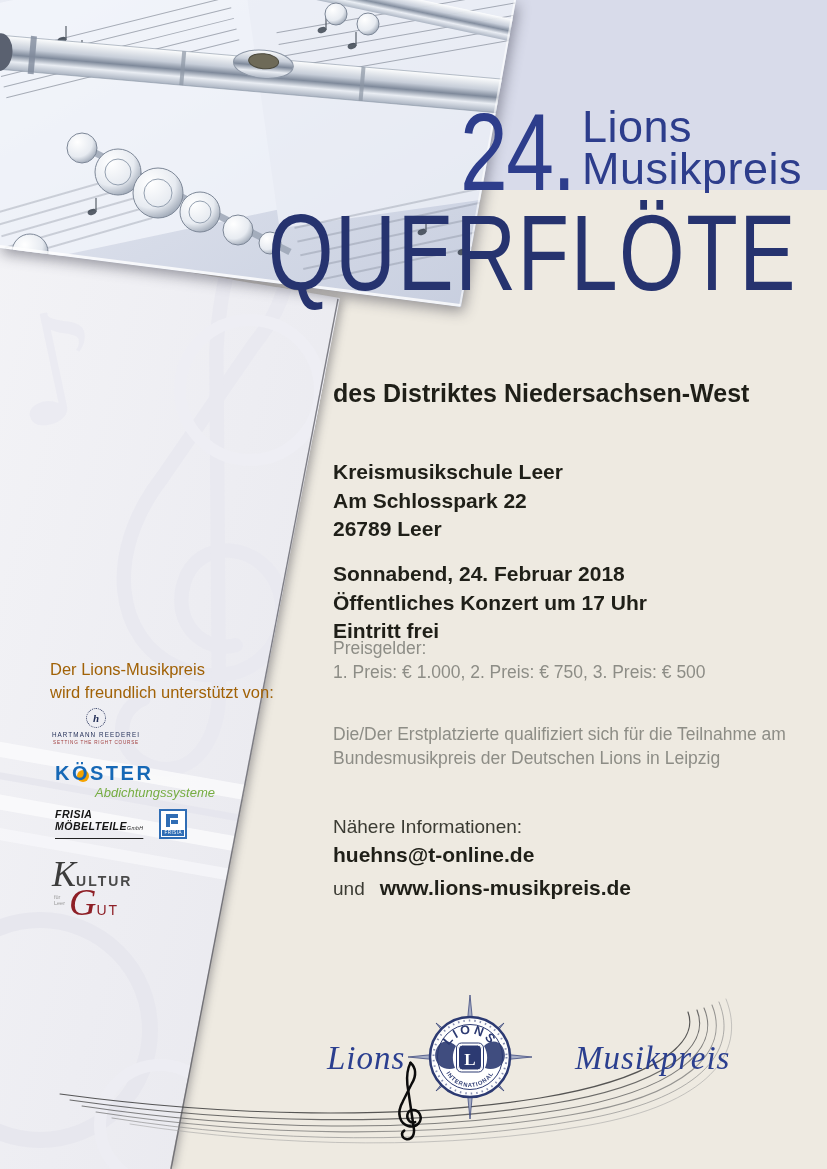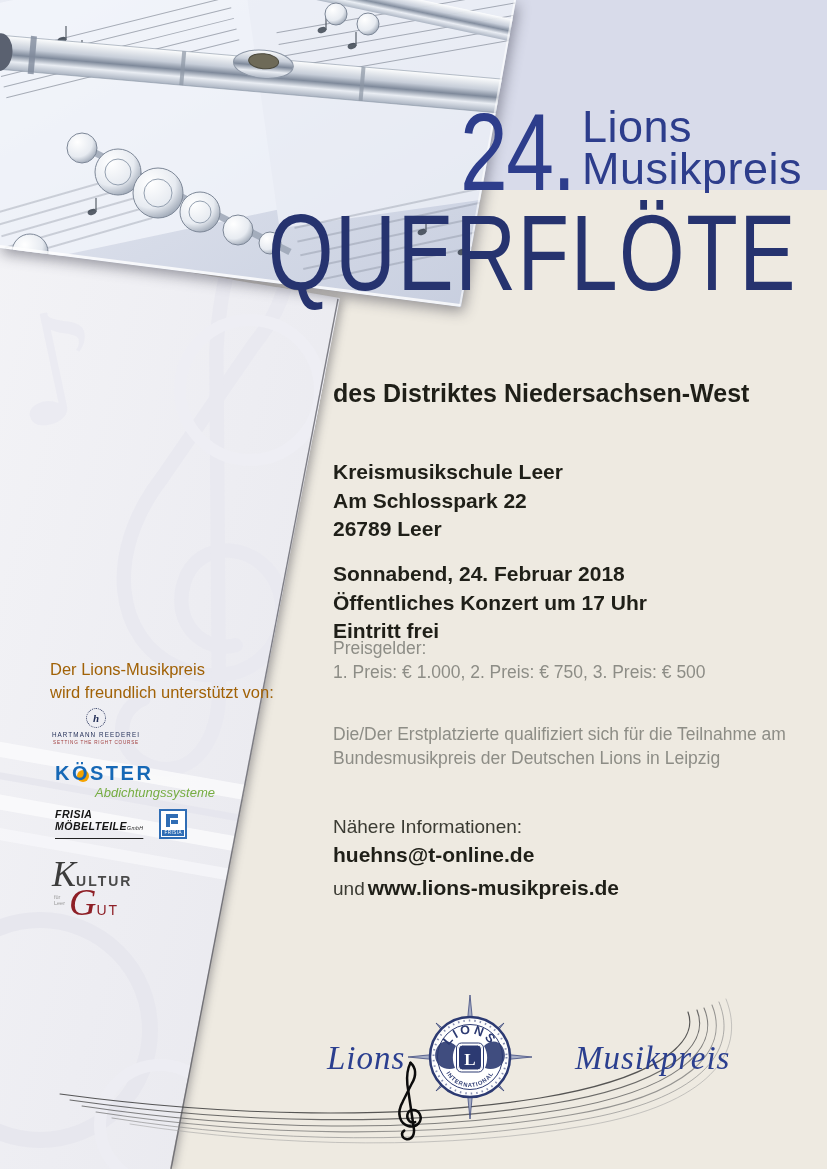--- a/index.html
+++ b/index.html
@@ -27,21 +27,21 @@
   
   .abs{position:absolute;z-index:5;}
   .subtitle{left:333px;top:379px;font-size:25px;font-weight:bold;color:#1f1f18;}
   .blk{left:333px;font-size:21px;font-weight:bold;color:#1f1f18;line-height:28.5px;margin-top:12px;}
   .venue{top:446px;} .event{top:548px;}
   .gray{left:333px;font-size:17.5px;color:#8d8d86;line-height:24px;}
   .prizes{top:636px;} .qual{top:722px;}
   .contact-label{left:333px;top:816px;font-size:19px;color:#3b3b33;}
   .email{left:333px;top:843px;font-size:21px;font-weight:bold;color:#1f1f18;}
   .webline{left:333px;top:876px;font-size:19px;color:#3b3b33;}
-  .webline .site{font-size:21px;font-weight:bold;color:#1f1f18;margin-left:3px;}
+  .webline .site{font-size:21px;font-weight:bold;color:#1f1f18;margin-left:15px;}
   
   .sp-intro{left:50px;top:658px;font-size:16.5px;color:#a16207;line-height:22.5px;}
   .hartmann{left:48px;top:708px;width:96px;text-align:center;}
   .h-ring{display:inline-block;width:18px;height:18px;border:1px dotted #243058;border-radius:50%;line-height:16px;}
   .h-mono{font-family:"Liberation Serif","DejaVu Serif",serif;font-style:italic;font-weight:bold;
           font-size:11px;color:#243058;}
   .h-name{margin-top:3px;font-size:6.3px;letter-spacing:1.1px;color:#243058;white-space:nowrap;}
   .h-tag{margin-top:2px;font-size:4.6px;letter-spacing:.8px;color:#a03c3c;white-space:nowrap;}
   .koster{left:55px;top:762px;}
   .k-name{position:relative;display:inline-block;font-size:20px;font-weight:bold;letter-spacing:2.5px;color:#1668b6;}

